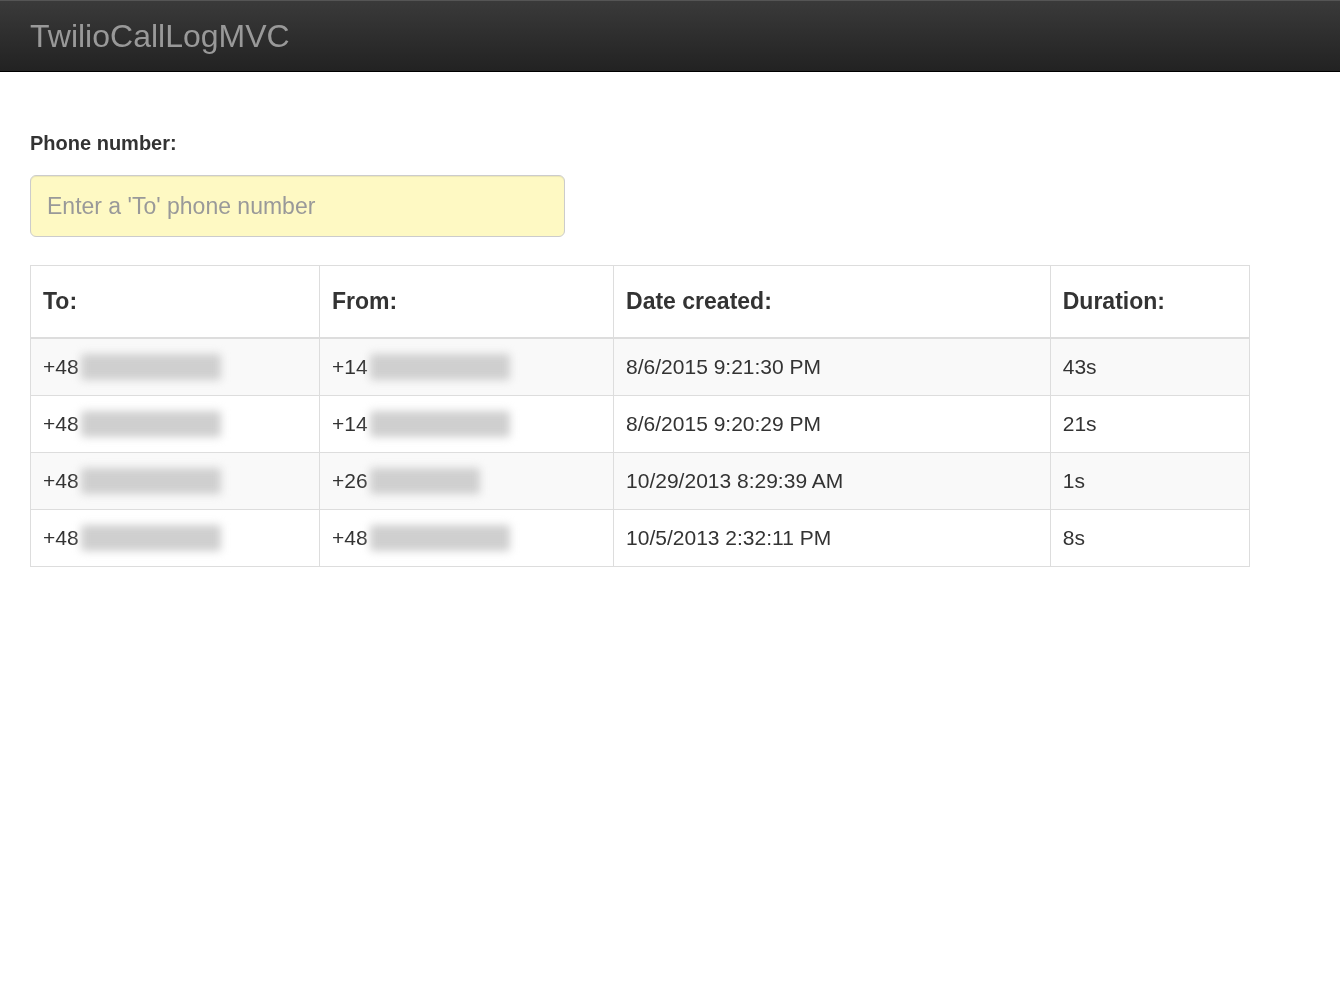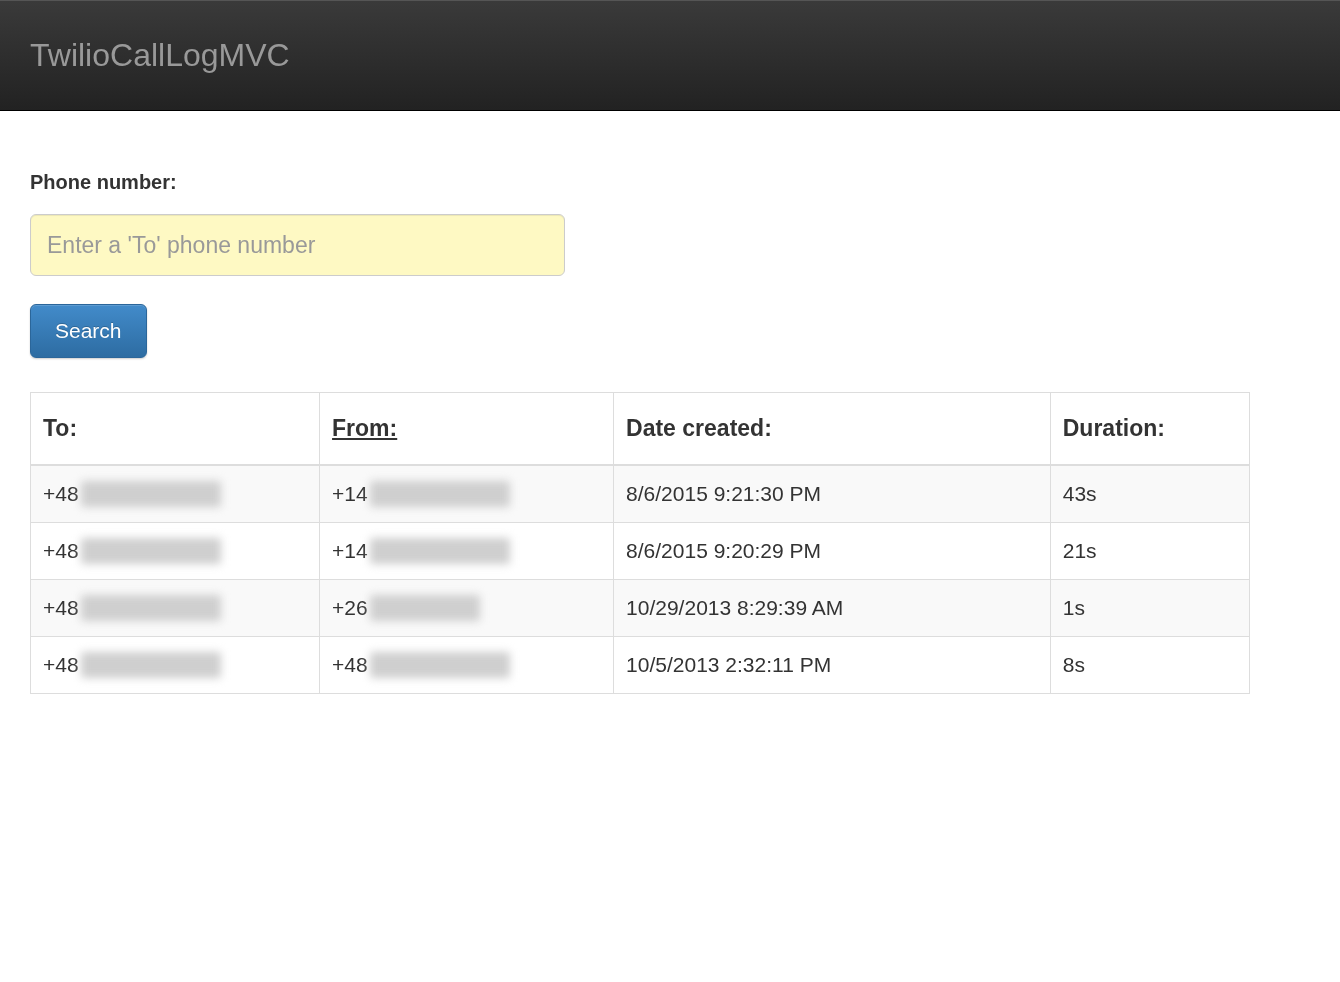--- a/index.html
+++ b/index.html
@@ -10,21 +10,21 @@
     body {
       font-family: "Helvetica Neue", Helvetica, Arial, sans-serif;
       font-size: 14px;
       color: #333;
       background: #fff;
     }
     .navbar {
       background: linear-gradient(to bottom, #3a3a3a 0%, #222 100%);
       border-top: 1px solid #555;
       border-bottom: 1px solid #000;
-      height: 111px;
+      height: 72px;
       display: flex;
       align-items: center;
       padding: 0 30px;
     }
     .navbar-brand {
       color: #999;
       font-size: 32px;
       font-weight: 400;
       text-decoration: none;
     }
@@ -104,38 +104,37 @@
     }
     .redacted {
       display: inline-block;
       height: 26px;
       background: #cfcfcf;
       filter: blur(4px);
       border-radius: 2px;
       vertical-align: middle;
     }
     .col-to { width: 290px; }
-    .col-from { width: 295px; text-decoration: underline; }
+    .col-from { width: 295px; }
     .col-date { width: 440px; }
     .col-duration { width: 200px; }
   </style>
 </head>
 <body>
 
 <div class="navbar">
   <a class="navbar-brand">TwilioCallLogMVC</a>
 </div>
 
 <div class="container">
 
   <label class="form-label">Phone number:</label>
 
   <input type="text" class="form-input" placeholder="Enter a 'To' phone number" style="">
 
-  <button class="btn-search">Search</button>
 
   <table class="table">
     <thead>
       <tr>
         <th class="col-to">To:</th>
         <th class="col-from">From:</th>
         <th class="col-date">Date created:</th>
         <th class="col-duration">Duration:</th>
       </tr>
     </thead>

